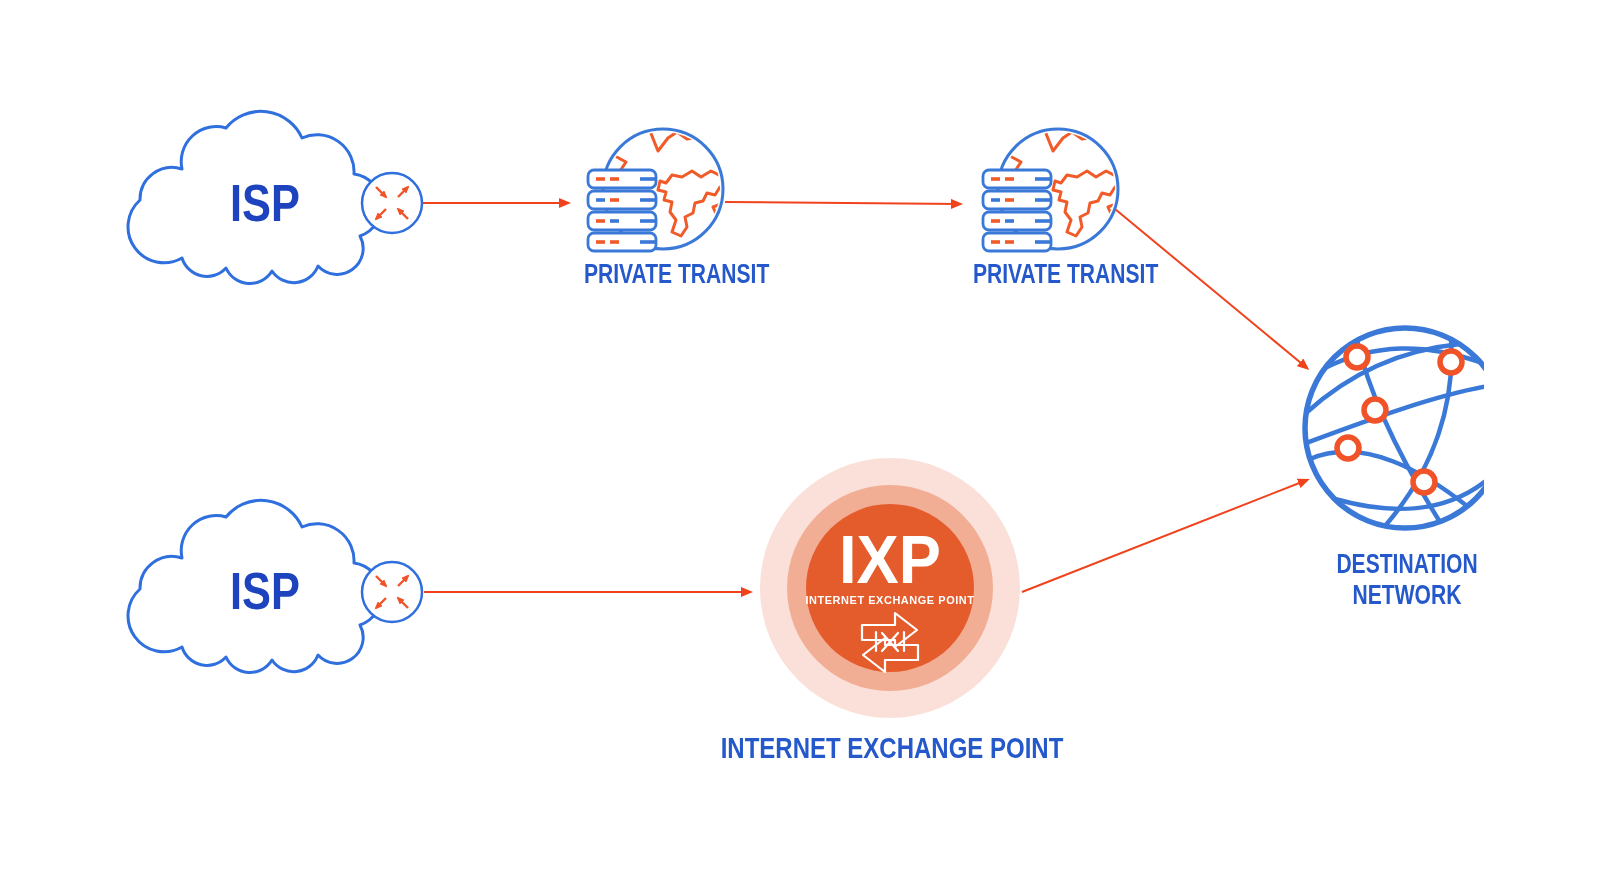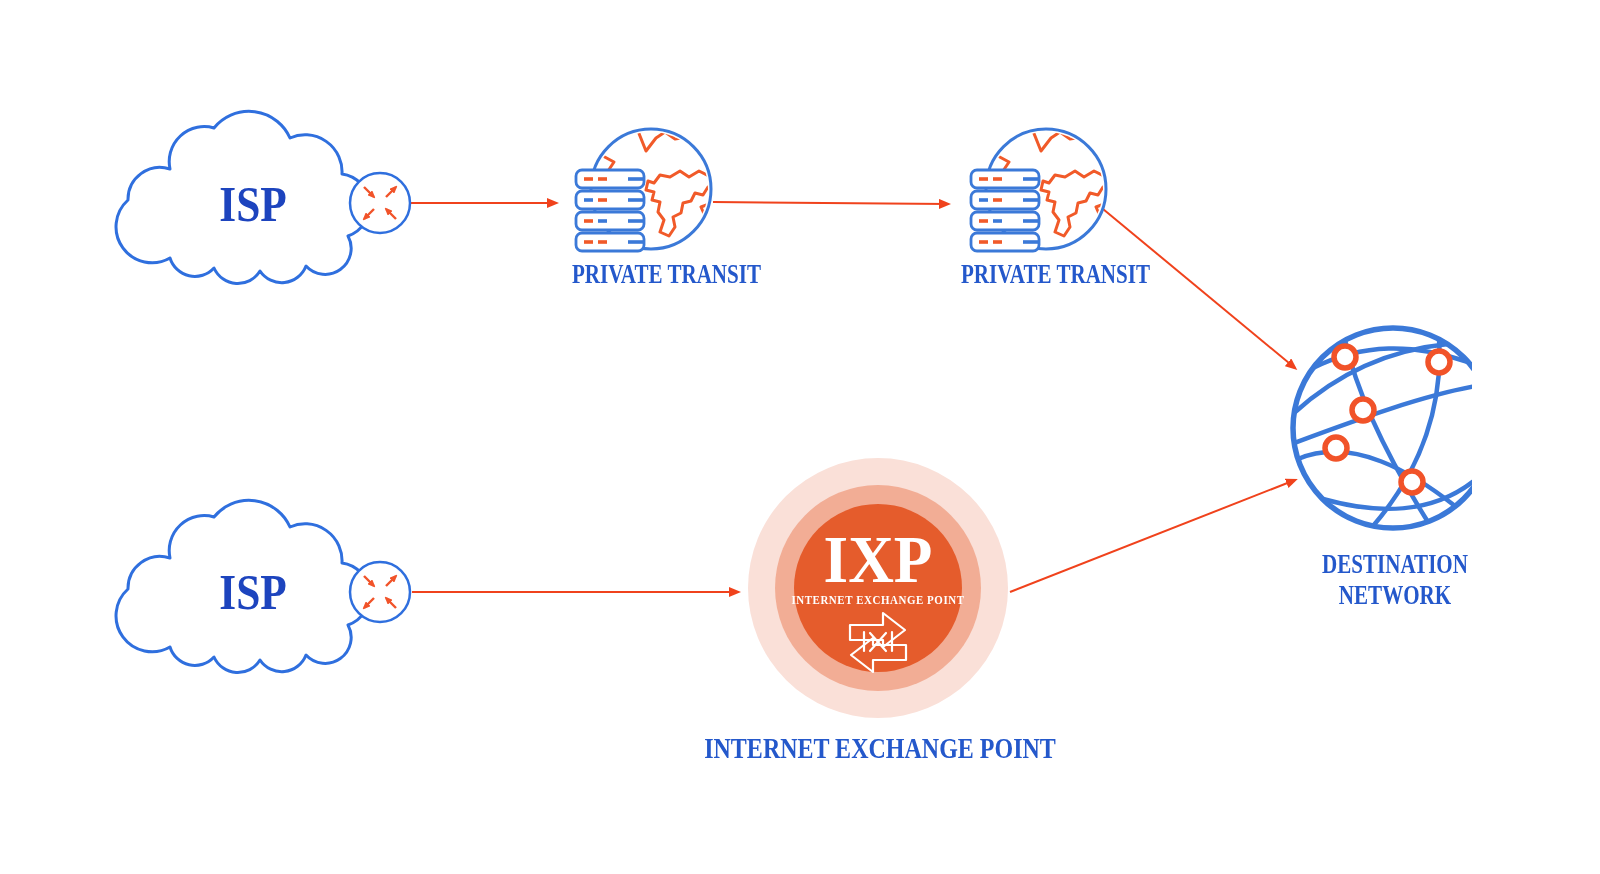--- a/index.html
+++ b/index.html
@@ -1,21 +1,22 @@
 <!DOCTYPE html>
 <html><head>
 <meta charset="utf-8">
 <style>
   html,body{margin:0;padding:0;background:#ffffff;}
   .canvas{
     position:relative;
     width:1472px;height:874px;
     background:#ffffff;
     overflow:hidden;
-    font-family:Liberation Serif, serif;
+    font-family:Liberation Sans, sans-serif;
+    margin-left:12px;
   }
   .canvas svg.layer{position:absolute;left:0;top:0;}
   .lbl{
     position:absolute;
     text-align:center;
     font-weight:bold;
     white-space:nowrap;
     color:#2458CB;
     transform:scaleX(0.78);
     transform-origin:center center;

